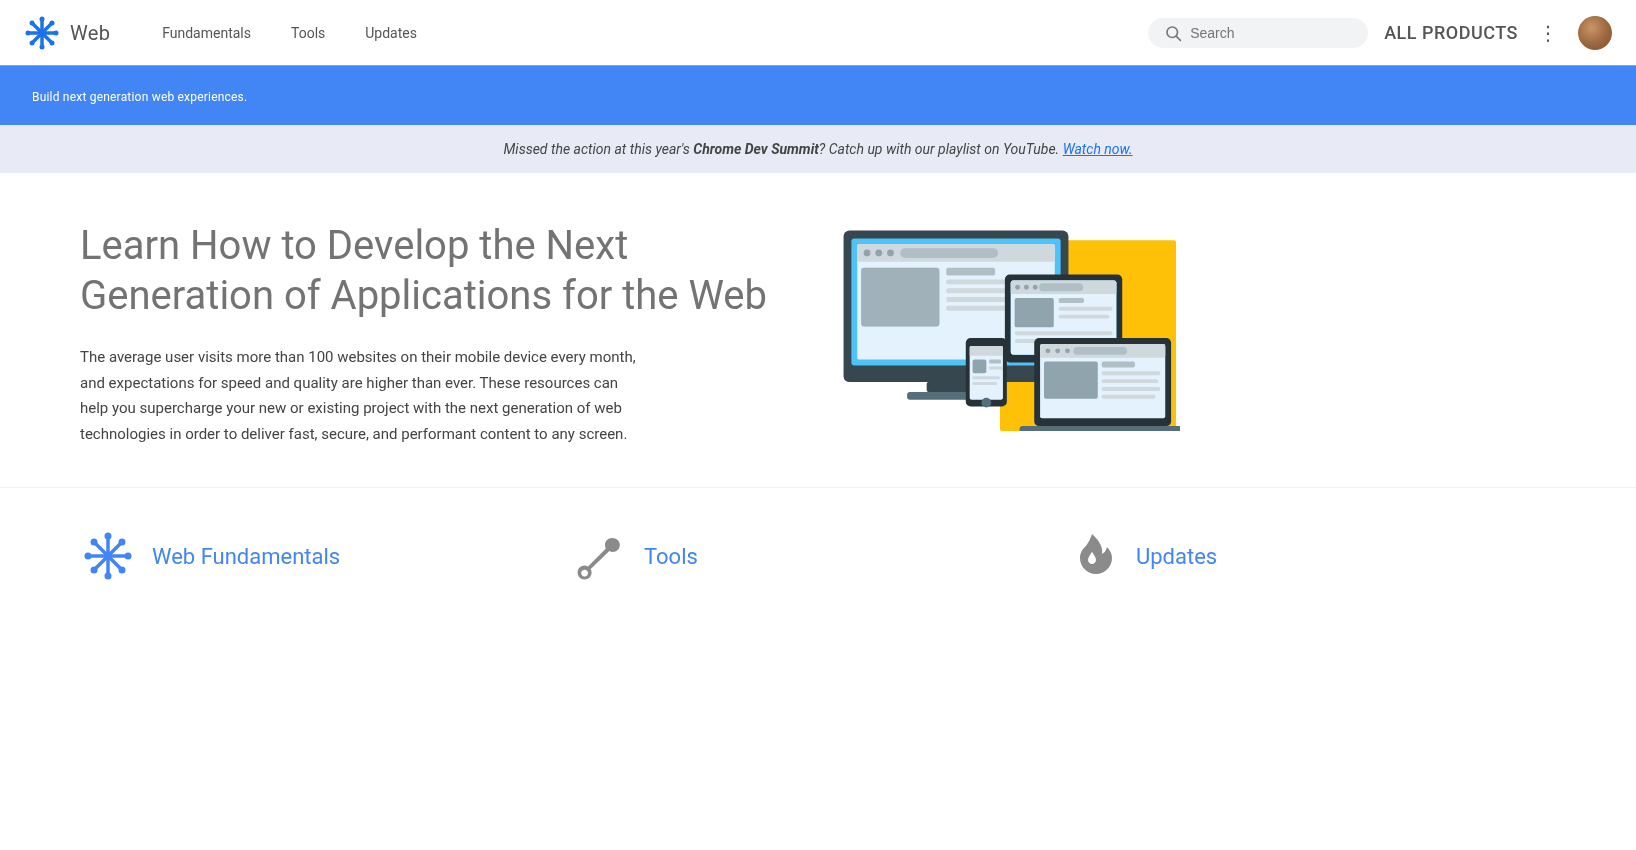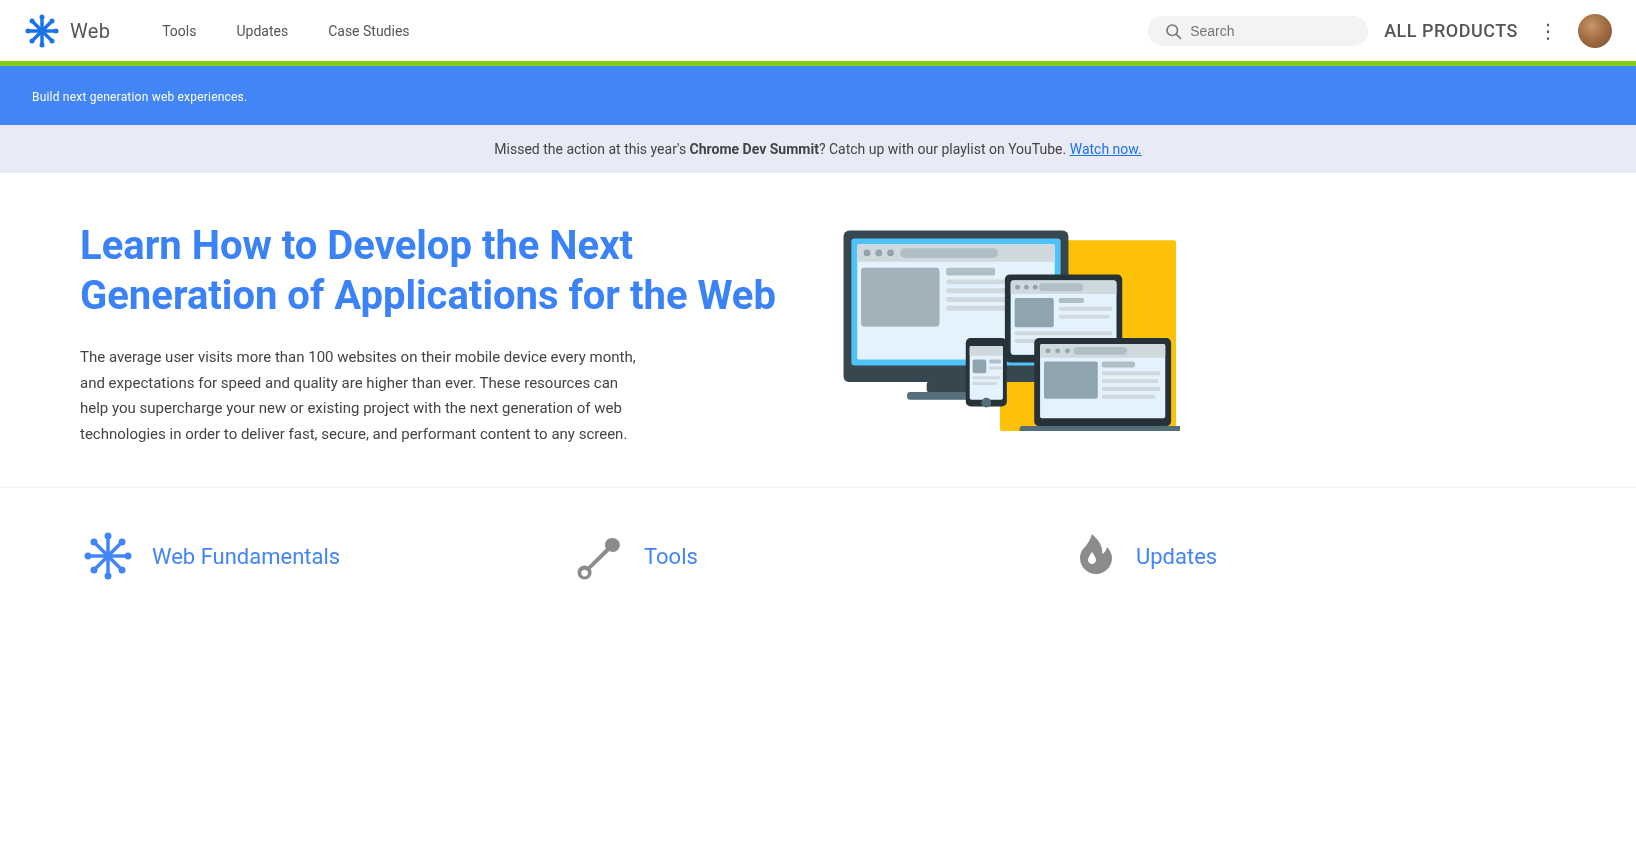--- a/index.html
+++ b/index.html
@@ -4,21 +4,21 @@
   <style>
     * { margin: 0; padding: 0; box-sizing: border-box; }
     body { font-family: 'Roboto', Arial, sans-serif; background: #fff; color: #333; }
 
     
     .header {
       display: flex;
       align-items: center;
       height: 66px;
       background: #fff;
-      border-bottom: 5px solid #84cc16;
+      border-bottom: 1px solid #84cc16;
       padding: 0 24px;
       gap: 0;
     }
     .header-logo {
       display: flex;
       align-items: center;
       gap: 10px;
       margin-right: 32px;
       text-decoration: none;
       color: #333;
@@ -122,20 +122,21 @@
       letter-spacing: 0.2px;
     }
 
     
     .announcement-banner {
       background: #e8eaf6;
       padding: 16px 32px;
       display: flex;
       align-items: center;
       justify-content: center;
+      font-style: italic;
     }
     .announcement-text {
       font-size: 14px;
       color: #444;
       text-align: center;
     }
     .announcement-text strong { font-weight: 700; }
     .announcement-link {
       color: #1a73e8;
       text-decoration: underline;
@@ -149,22 +150,22 @@
       flex-direction: row;
       gap: 40px;
       align-items: flex-start;
     }
     .main-text {
       flex: 1;
       max-width: 700px;
     }
     .main-heading {
       font-size: 40px;
-      font-weight: 700;
-      color: #3b82f6;
+      font-weight: 400;
+      color: #737373;
       line-height: 1.25;
     }
     .main-description {
       font-size: 15px;
       color: #444;
       line-height: 1.7;
       max-width: 560px;
       margin-top: 24px;
     }
     .illustration {
@@ -238,23 +239,23 @@
         <circle cx="8" cy="8" r="2.5" fill="#1a73e8" stroke="none"></circle>
         <circle cx="28" cy="28" r="2.5" fill="#1a73e8" stroke="none"></circle>
         <circle cx="28" cy="8" r="2.5" fill="#1a73e8" stroke="none"></circle>
         <circle cx="8" cy="28" r="2.5" fill="#1a73e8" stroke="none"></circle>
       </g>
     </svg>
     <span class="logo-text">Web</span>
   </a>
 
   <nav class="nav">
+    <a class="nav-item">Fundamentals</a>
     <a class="nav-item">Tools</a>
     <a class="nav-item">Updates</a>
-    <a class="nav-item">Case Studies</a>
   </nav>
 
   <div class="header-right">
     <div class="search-bar">
       <svg class="search-icon-svg" width="18" height="18" viewBox="0 0 24 24" fill="none" stroke="#777" stroke-width="2.2" stroke-linecap="round">
         <circle cx="11" cy="11" r="7"></circle>
         <line x1="16.5" y1="16.5" x2="22" y2="22"></line>
       </svg>
       <input type="text" placeholder="Search" style="">
     </div>

